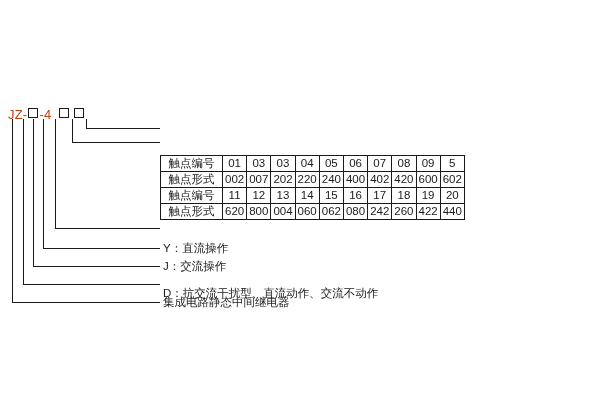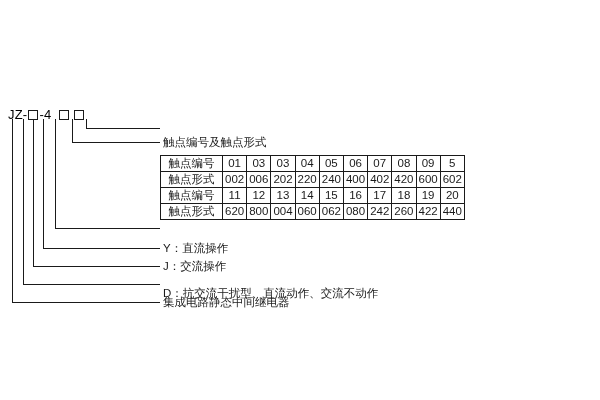--- a/index.html
+++ b/index.html
@@ -18,23 +18,22 @@
     width: 600px;
     height: 400px;
   }
 
   
   .code-row {
     position: absolute;
     left: 8px;
     top: 108px;
     display: flex;
-    align-items: center;
     font-size: 13px;
-    color: #000000;
+    color: #c2410c;
     letter-spacing: 0.2px;
     white-space: nowrap;
   }
   .code-row .ctext {
     font-family: "Liberation Sans", sans-serif;
     font-size: 13px;
     line-height: 13px;
   }
   .code-box {
     display: inline-block;
@@ -126,21 +125,20 @@
   <div class="vline" style="left:33px; top:119px; height:148px;"></div>
   <div class="hline" style="left:33px; top:266px; width:127px;"></div>
 
   <div class="vline" style="left:23px; top:119px; height:166px;"></div>
   <div class="hline" style="left:23px; top:284px; width:137px;"></div>
 
   <div class="vline" style="left:12px; top:119px; height:184px;"></div>
   <div class="hline" style="left:12px; top:302px; width:148px;"></div>
 
 
-  <div class="anno" style="left:163px; top:136px;">触点编号及触点形式</div>
 
 
   <div class="anno" style="left:163px; top:242px;">Y：直流操作</div>
 
   <div class="anno" style="left:163px; top:260px;">J：交流操作</div>
 
   <div class="anno" style="left:163px; top:278px;margin-top:9px;">D：抗交流干扰型、直流动作、交流不动作</div>
 
   <div class="anno" style="left:163px; top:296px;">集成电路静态中间继电器</div>
 
@@ -156,21 +154,21 @@
           <td class="cell">05</td>
           <td class="cell">06</td>
           <td class="cell">07</td>
           <td class="cell">08</td>
           <td class="cell">09</td>
           <td class="cell">5</td>
         </tr>
         <tr>
           <td class="hd">触点形式</td>
           <td class="cell">002</td>
-          <td class="cell">006</td>
+          <td class="cell">007</td>
           <td class="cell">202</td>
           <td class="cell">220</td>
           <td class="cell">240</td>
           <td class="cell">400</td>
           <td class="cell">402</td>
           <td class="cell">420</td>
           <td class="cell">600</td>
           <td class="cell">602</td>
         </tr>
         <tr>

